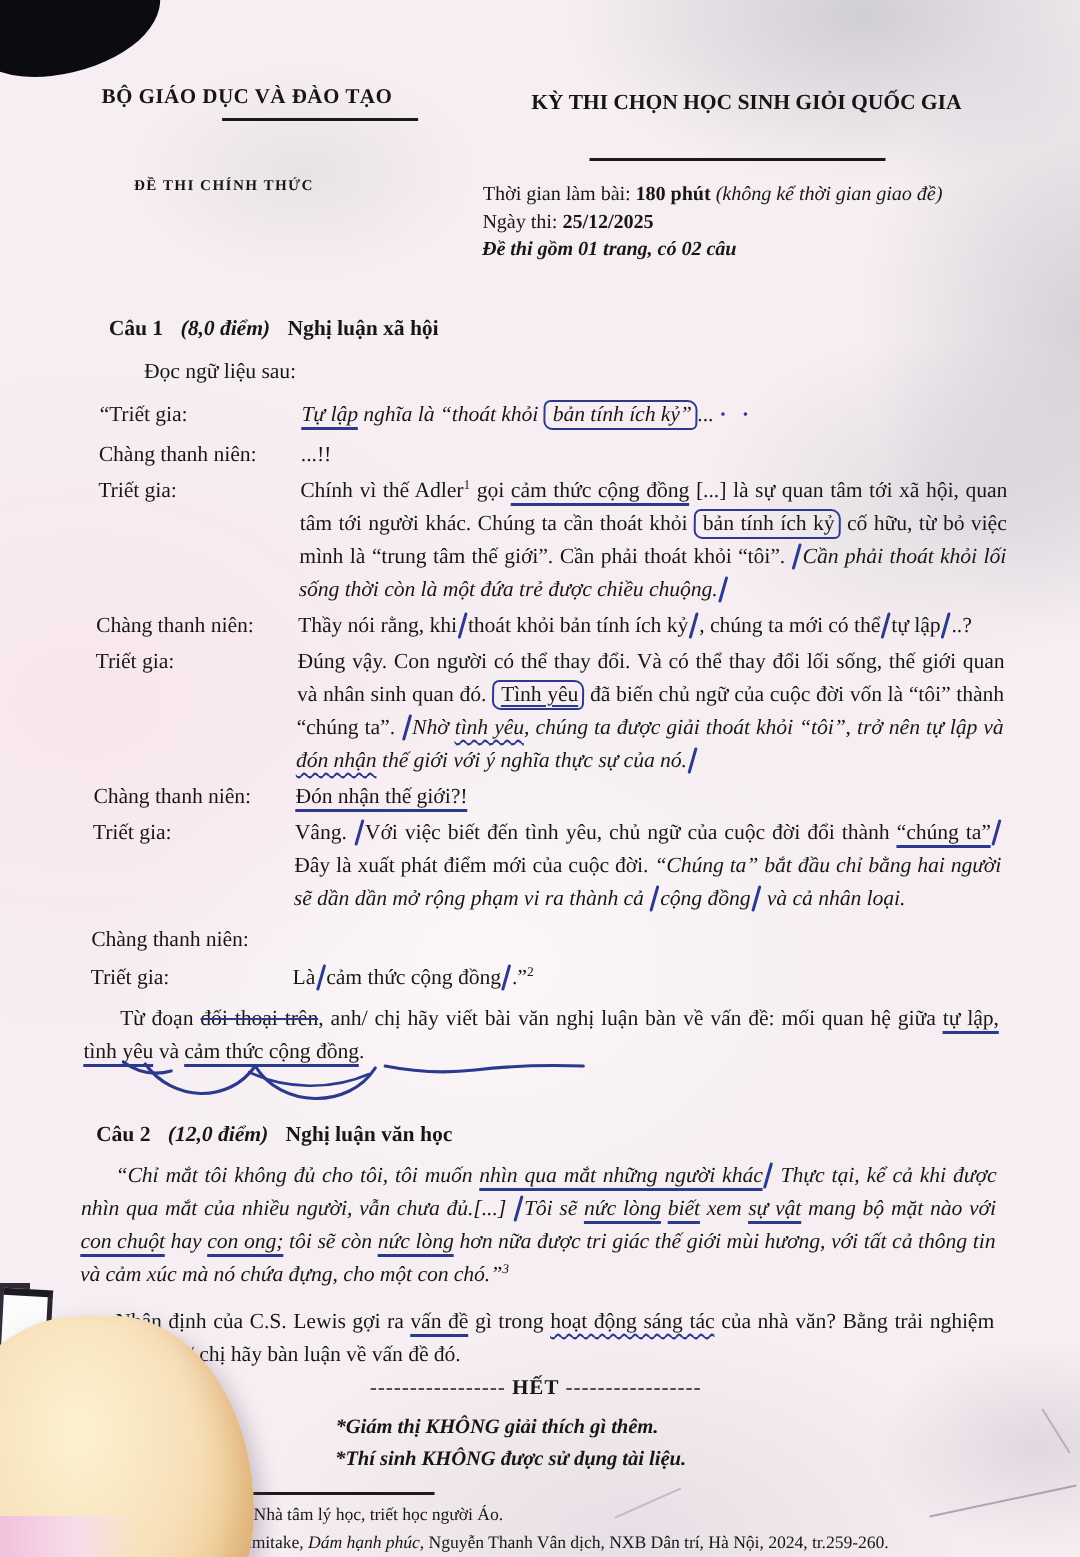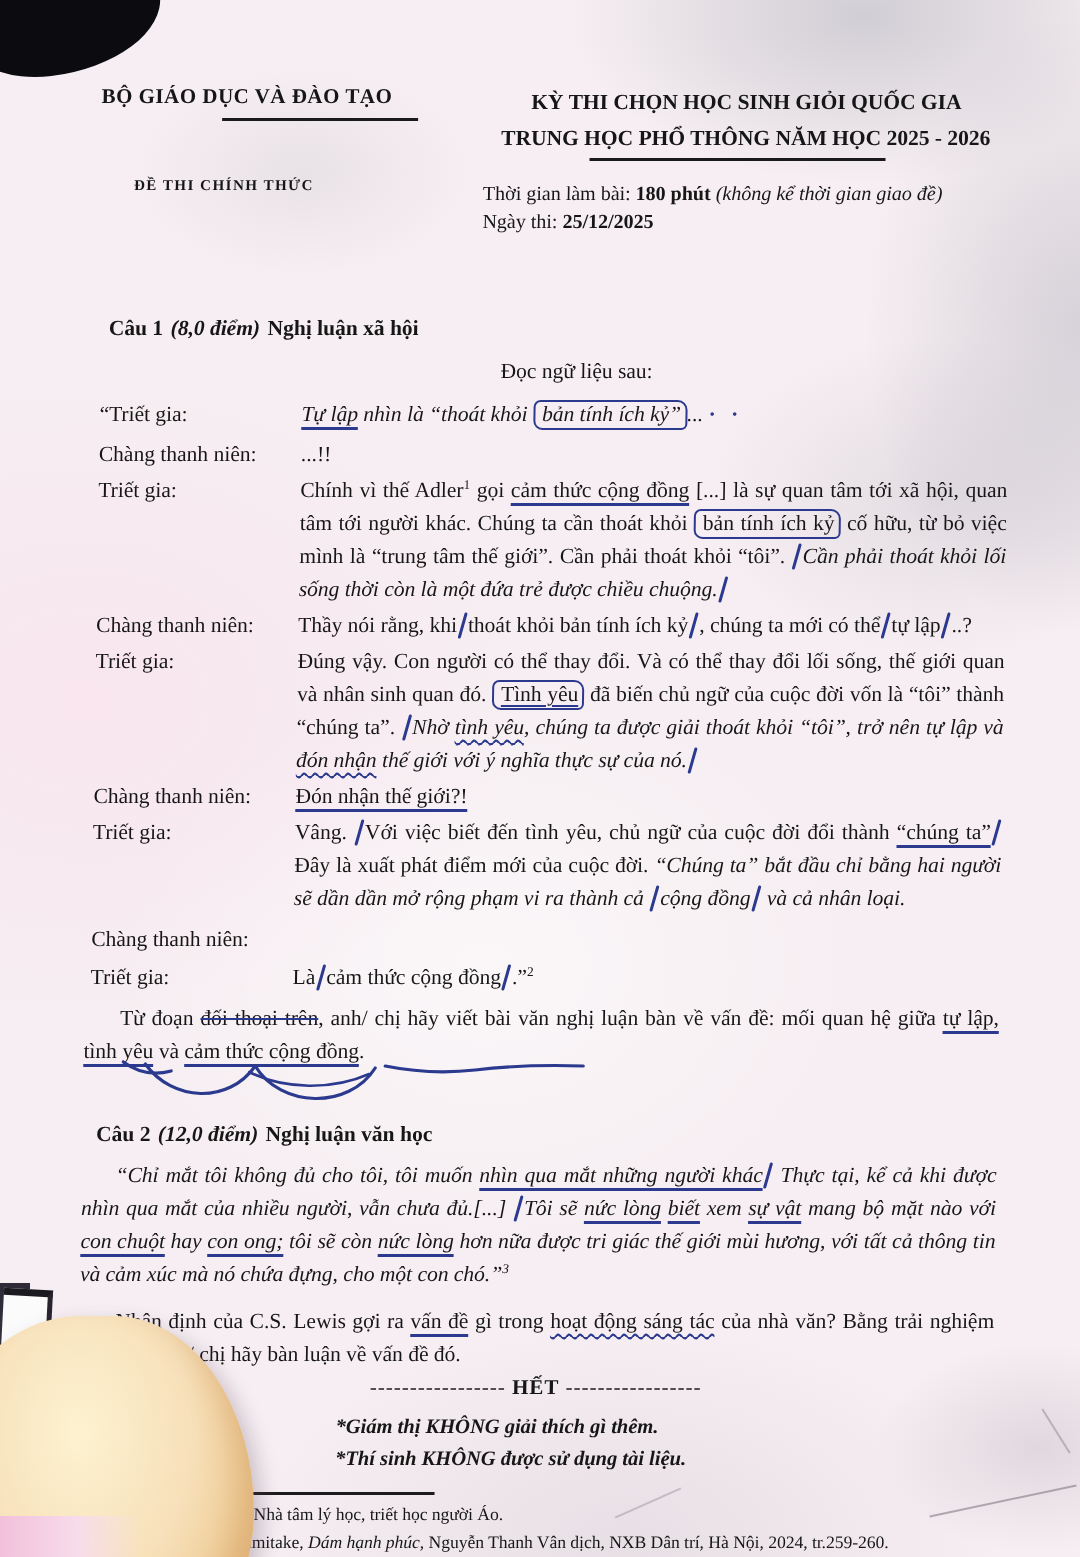--- a/index.html
+++ b/index.html
@@ -37,22 +37,22 @@
   .ministry{position:absolute;left:103px;top:84px;font-size:21px;font-weight:700;letter-spacing:.5px;}
   .ministry-underline{position:absolute;left:224px;top:118px;width:196px;height:3px;background:#1a1a1a;}
   .exam-title{position:absolute;left:462px;top:84px;width:572px;text-align:center;font-size:21.5px;font-weight:700;line-height:36px;}
   .title-underline{position:absolute;left:592px;top:158px;width:296px;height:3px;background:#1a1a1a;}
   .exam-type{position:absolute;left:137px;top:177px;font-size:15px;font-weight:700;letter-spacing:1.5px;}
   .info{position:absolute;left:486px;top:180px;width:560px;font-size:20px;line-height:27.5px;}
 
   
   .content{position:absolute;left:100px;top:312px;width:915px;font-size:21.5px;line-height:33px;text-align:justify;}
   .qtitle{margin:0 0 10px 14px;text-align:left;}
-  .qtitle .pts{margin:0 2px;}
-  .intro{margin:0 0 10px 50px;text-align:center;}
+  .qtitle .pts{margin:0 12px;}
+  .intro{margin:0 0 10px 50px;text-align:left;}
   .row{display:flex;margin-bottom:3px;}
   .row .spk{flex:0 0 202px;padding-left:6px;}
   .row .txt{flex:1;text-align:justify;}
   #dialogue .row:nth-child(2){margin-top:7px;}
   #dialogue .row:nth-child(3){margin-top:3px;}
   #dialogue .row:nth-child(8){margin-top:8px;}
   #dialogue .row:nth-child(9){margin-top:5px;}
   .task1{position:relative;margin-top:8px;text-indent:36px;}
   .q2{margin-top:50px;margin-bottom:8px;}
   .quote{text-indent:34px;}
@@ -91,51 +91,51 @@
 
 <div class="photo">
   <div class="sheet">
     <div class="skew">
 
       <div class="ministry">BỘ GIÁO DỤC VÀ ĐÀO TẠO</div>
       <div class="ministry-underline"></div>
 
       <div class="exam-title">
         <div>KỲ THI CHỌN HỌC SINH GIỎI QUỐC GIA</div>
-        <div>TRUNG HỌC PHỔ THÔNG NĂM HỌC 2025 - 2026</div>
       </div>
       <div class="title-underline"></div>
 
       <div class="exam-type">ĐỀ THI CHÍNH THỨC</div>
 
       <div class="info">
         <div>
           <span>Thời gian làm bài:</span>
           <span class="b">180 phút</span>
           <span class="i">(không kể thời gian giao đề)</span>
         </div>
         <div>
           <span>Ngày thi:</span>
           <span class="b">25/12/2025</span>
         </div>
+        <div class="bi">Đề thi gồm 01 trang, có 02 câu</div>
       </div>
 
       <div class="content">
 
         <div class="qtitle">
           <span class="b">Câu 1</span>
           <span class="bi pts">(8,0 điểm)</span>
           <span class="b">Nghị luận xã hội</span>
         </div>
         <div class="intro">Đọc ngữ liệu sau:</div>
 
         <div id="dialogue">
             <div class="row">
               <div class="spk">“Triết gia:</div>
-              <div class="txt"><span class="seg i u">Tự lập</span><span class="seg i"> nhìn là “thoát khỏi </span><span class="seg i box">bản tính ích kỷ”</span><span class="seg i">... </span><span class="seg pen">· ·</span></div>
+              <div class="txt"><span class="seg i u">Tự lập</span><span class="seg i"> nghĩa là “thoát khỏi </span><span class="seg i box">bản tính ích kỷ”</span><span class="seg i">... </span><span class="seg pen">· ·</span></div>
             </div>
             <div class="row">
               <div class="spk">Chàng thanh niên:</div>
               <div class="txt"><span class="seg">...!!</span></div>
             </div>
             <div class="row">
               <div class="spk">Triết gia:</div>
               <div class="txt"><span class="seg">Chính vì thế Adler</span><span class="seg sup">1</span><span class="seg"> gọi </span><span class="seg u">cảm thức cộng đồng</span><span class="seg"> [...] là sự quan tâm tới xã hội, quan tâm tới người khác. Chúng ta cần thoát khỏi </span><span class="seg box">bản tính ích kỷ</span><span class="seg"> cố hữu, từ bỏ việc mình là “trung tâm thế giới”. Cần phải thoát khỏi “tôi”. </span><span class="seg slash"></span><span class="seg i">Cần phải thoát khỏi lối sống thời còn là một đứa trẻ được chiều chuộng.</span><span class="seg slash"></span></div>
             </div>
             <div class="row">

